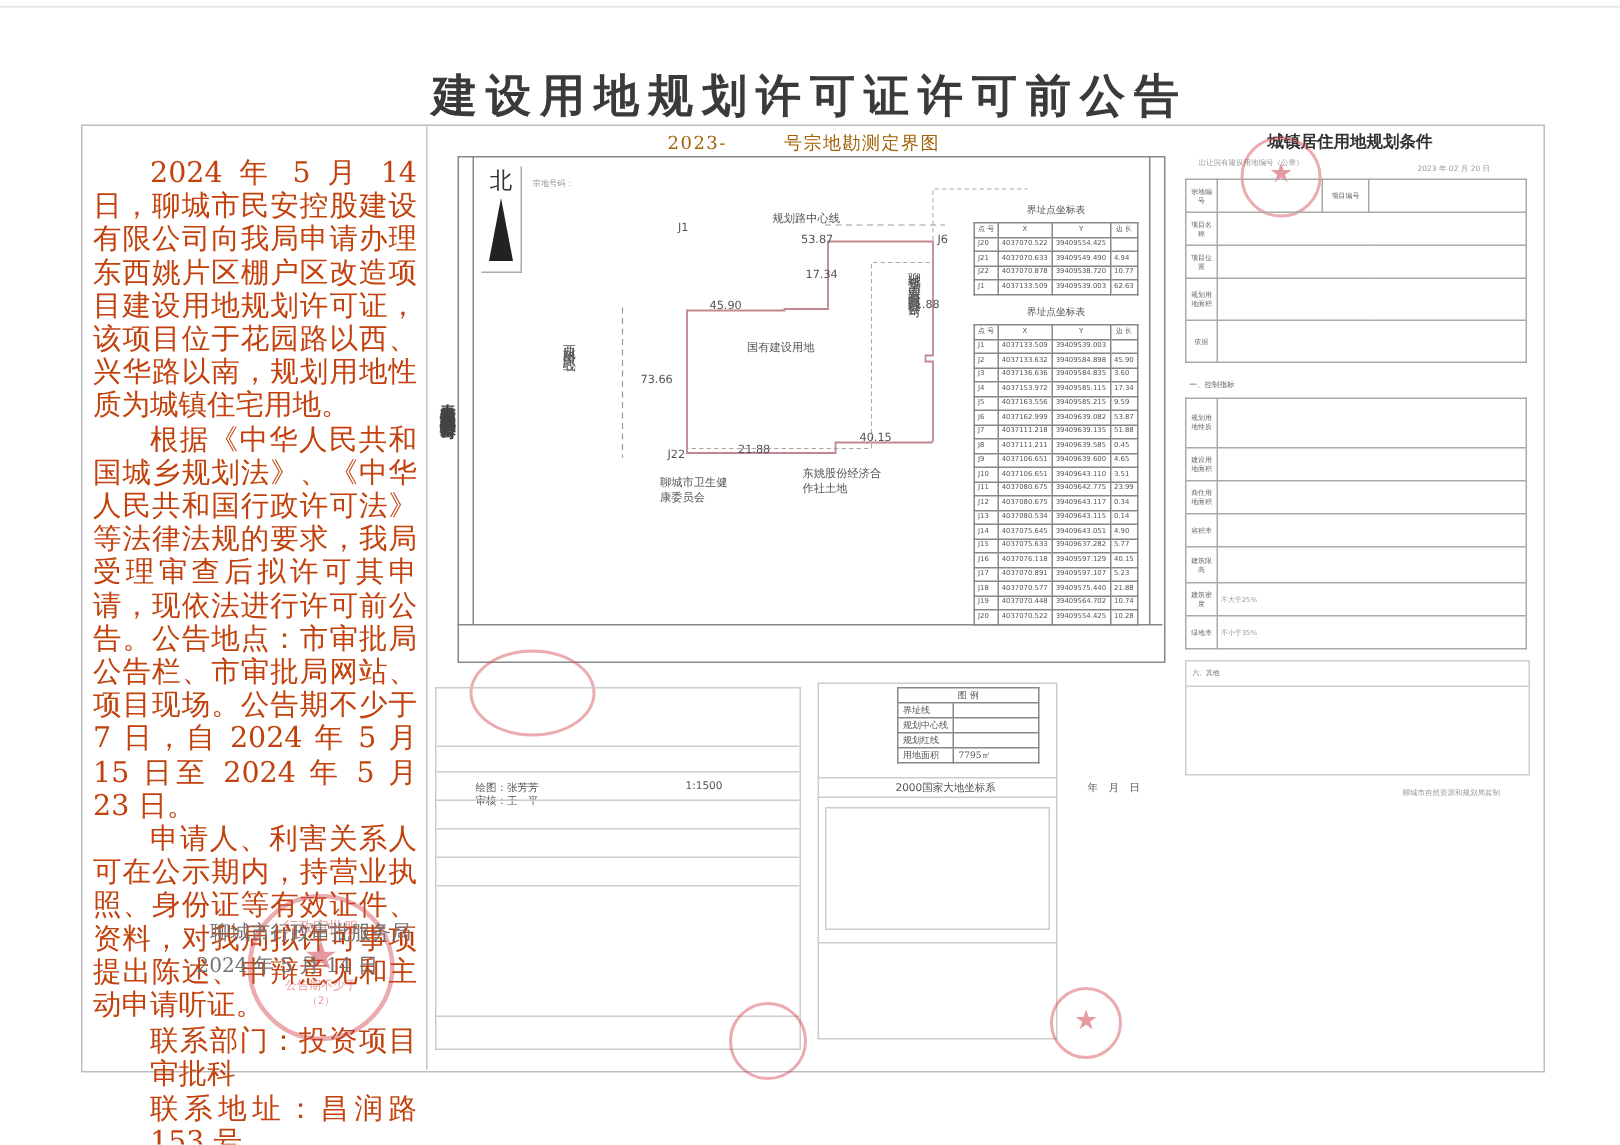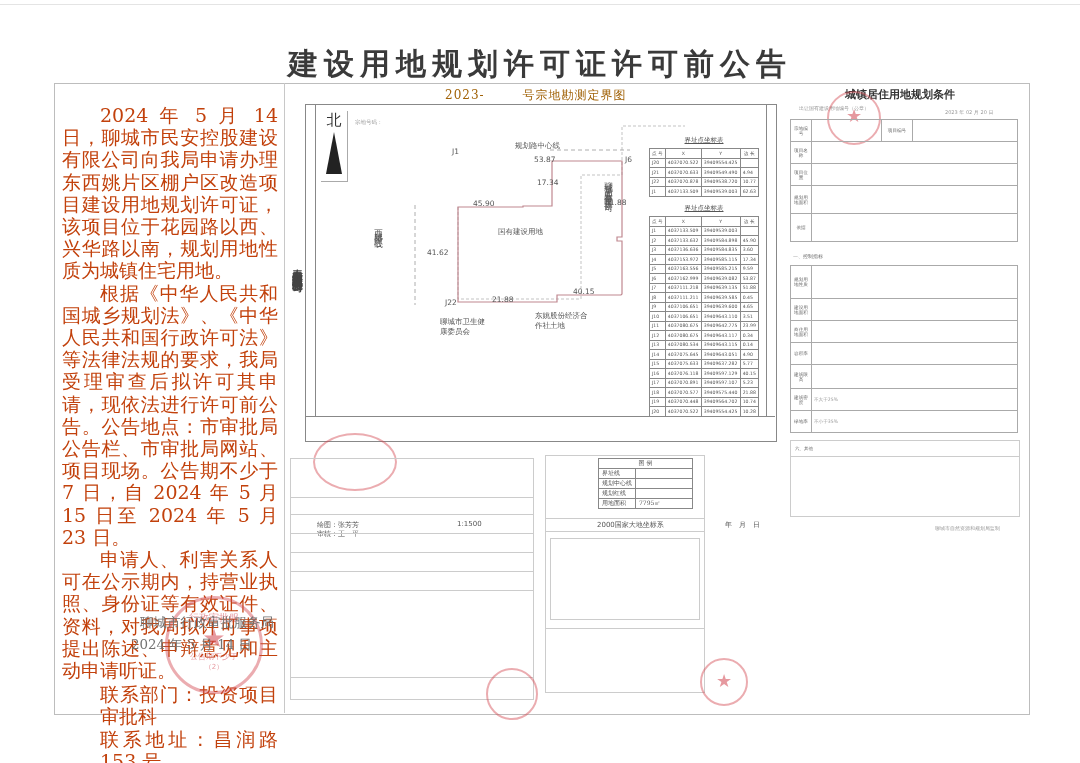--- a/index.html
+++ b/index.html
@@ -24,21 +24,21 @@
   .map-bottom{position:absolute;left:20px;top:333px;width:470px;height:1px;background:#888;}
   .north{position:absolute;left:36px;top:28px;width:26px;height:70px;border-right:1px solid #aaa;border-bottom:1px solid #aaa;}
   .north .lbl{font-size:15px;color:#333;text-align:center;}
   .north .arrow{width:0;height:0;margin:2px auto 0;border-left:8px solid transparent;border-right:8px solid transparent;border-bottom:42px solid #222;}
   .tiny{font-size:5.5px;color:#999;font-family:"DejaVu Sans",sans-serif;}
   .lab{position:absolute;font-size:7.5px;color:#555;font-family:"DejaVu Sans",sans-serif;}
   .vtext{position:absolute;font-size:8.5px;color:#555;writing-mode:vertical-rl;letter-spacing:2px;}
   .vcomp{position:absolute;left:290px;top:250px;font-size:10.5px;color:#444;writing-mode:vertical-rl;letter-spacing:1px;font-weight:bold;}
   .coords{position:absolute;border-collapse:collapse;font-family:"DejaVu Sans",sans-serif;font-size:4.6px;color:#555;}
   .coords td,.coords th{border:1px solid #888;padding:0 2px;height:8.5px;font-weight:normal;white-space:nowrap;}
-  .coords caption{font-size:6.5px;color:#555;padding:3px 0;text-decoration:underline;}
+  .coords caption{font-size:6.5px;color:#555;padding:3px 0;}
   .legend{position:absolute;left:313px;top:375px;border-collapse:collapse;font-size:6px;color:#555;}
   .legend td{border:1px solid #888;padding:0 3px;height:9px;}
   .mapfoot{position:absolute;top:437px;font-size:7px;color:#555;font-family:"DejaVu Sans",sans-serif;}
   
   .cond{position:absolute;left:785px;top:83px;width:240px;height:455px;}
   .cond-title{position:absolute;left:60px;top:4px;font-size:11px;font-weight:bold;color:#333;}
   .condtab{position:absolute;left:5px;width:228px;border-collapse:collapse;font-family:"DejaVu Sans",sans-serif;font-size:4.6px;color:#999;}
   .condtab td{border:1px solid #aaa;padding:1px 2px;vertical-align:middle;}
   .condtab td.k{width:16px;color:#666;text-align:center;}
   .fmbox{position:absolute;border:1px solid #ccc;font-family:"DejaVu Sans",sans-serif;font-size:4.5px;color:#aaa;}
@@ -101,21 +101,21 @@
 
   <div class="lab" style="left:230px;top:58px;">规划路中心线</div>
   <div class="vtext" style="left:88px;top:140px;">西姚路中心线</div>
   <div class="lab" style="left:213px;top:144px;">国有建设用地</div>
   <div class="vtext" style="left:318px;top:92px;">聊城华昌实业有限责任公司</div>
   <div class="lab" style="left:155px;top:234px;width:48px;">聊城市卫生健康委员会</div>
   <div class="lab" style="left:250px;top:228px;width:56px;">东姚股份经济合作社土地</div>
 
   <div class="lab" style="left:249px;top:72px;">53.87</div>
   <div class="lab" style="left:188px;top:116px;">45.90</div>
-  <div class="lab" style="left:142px;top:165px;">41.62</div>
+  <div class="lab" style="left:142px;top:165px;">73.66</div>
   <div class="lab" style="left:320px;top:115px;">51.88</div>
   <div class="lab" style="left:288px;top:204px;">40.15</div>
   <div class="lab" style="left:207px;top:212px;">21.88</div>
   <div class="lab" style="left:252px;top:95px;">17.34</div>
   <div class="lab" style="left:167px;top:64px;">J1</div>
   <div class="lab" style="left:340px;top:72px;">J6</div>
   <div class="lab" style="left:160px;top:215px;">J22</div>
 
   <div class="vcomp" style="left:6px;top:178px;">泰安泰山新晨地理信息有限公司</div>
 

